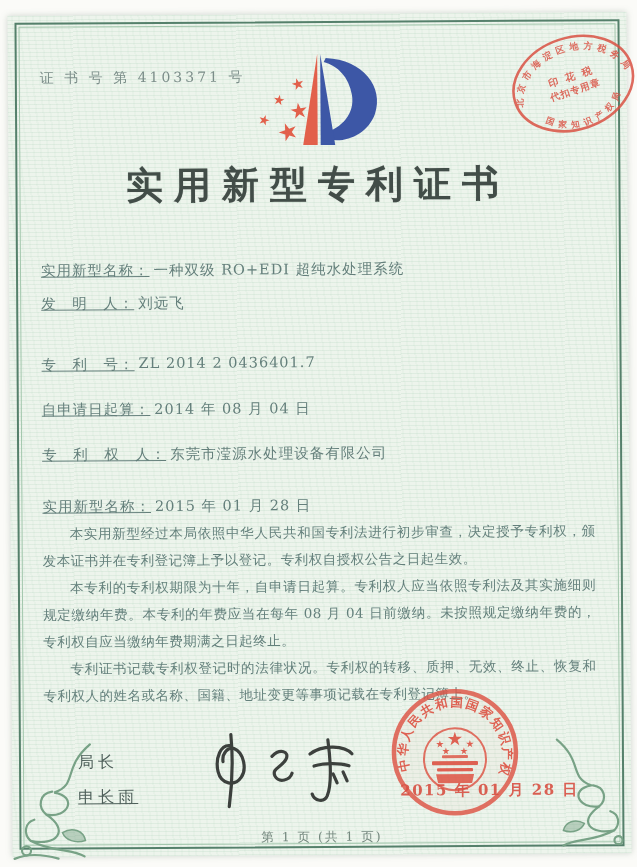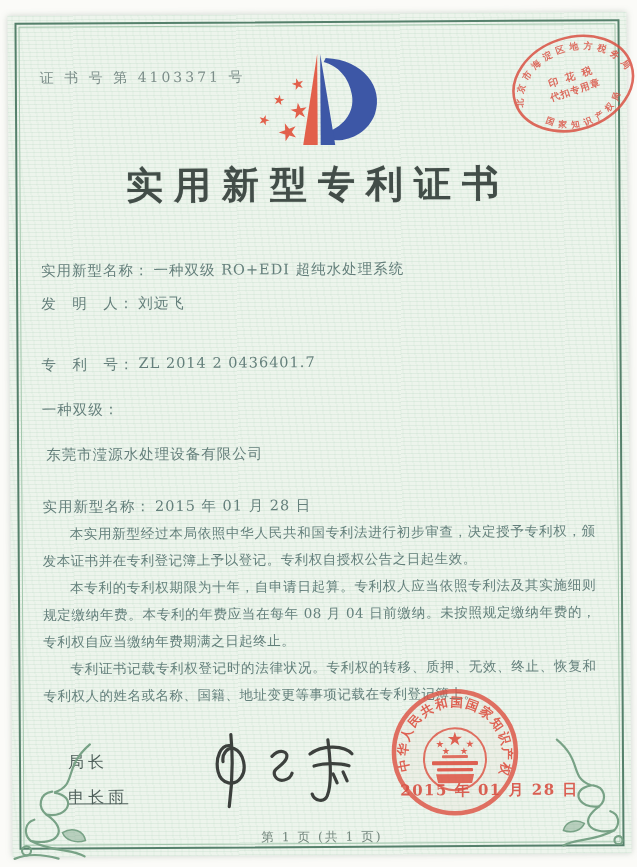--- a/index.html
+++ b/index.html
@@ -24,29 +24,29 @@
     font-size:14px;color:#7b8d89;letter-spacing:3px;
   }
   .logo-wrap{position:absolute;left:234px;top:34px;width:150px;height:112px;}
   .title{
     position:absolute;left:0;right:0;top:146px;text-align:center;
     font-size:37px;font-weight:bold;color:#424d48;letter-spacing:11px;
     text-shadow:0 0 1px rgba(60,70,66,0.35);
   }
   .fields{position:absolute;left:32px;top:240px;right:40px;}
   .field-row{display:flex;margin-bottom:0;color:#647f7b;font-size:14.5px;letter-spacing:1px;position:absolute;left:0;}
-  .field-row .flabel{white-space:pre;}
+  .field-row .flabel{white-space:pre;text-decoration:underline;}
   .field-row .fvalue{white-space:pre;margin-left:4px;}
   .f0{top:6px;} .f1{top:39px;} .f2{top:100px;} .f3{top:145px;} .f4{top:190px;} .f5{top:242px;}
   .body-paras{
     position:absolute;left:32px;right:34px;top:505px;
     font-size:13.5px;line-height:27px;color:#64807c;text-align:justify;letter-spacing:0.5px;
   }
   .body-paras p{margin:0;text-indent:2em;}
-  .signatory{position:absolute;left:56px;top:737px;color:#4e5f5a;font-size:16px;letter-spacing:4px;}
+  .signatory{position:absolute;left:66px;top:737px;color:#4e5f5a;font-size:16px;letter-spacing:4px;}
   .signatory .sig-name{margin-top:14px;text-decoration:underline;}
   .signature-wrap{position:absolute;left:188px;top:712px;width:165px;height:90px;}
   .seal-wrap{position:absolute;left:378px;top:674px;width:130px;height:130px;opacity:0.92;}
   .seal-date{
     position:absolute;left:388px;top:768px;width:190px;
     color:#d85043;font-size:15px;letter-spacing:1.5px;font-weight:bold;opacity:0.9;
   }
   .tax-stamp-wrap{position:absolute;left:498px;top:14px;width:136px;height:118px;transform:rotate(-18deg);opacity:0.85;}
   .page-footer{
     position:absolute;left:0;right:0;top:815px;text-align:center;
@@ -94,23 +94,25 @@
       </div>
       <div class="field-row f1">
         <span class="flabel">发　明　人：</span>
         <span class="fvalue">刘远飞</span>
       </div>
       <div class="field-row f2">
         <span class="flabel">专　利　号：</span>
         <span class="fvalue">ZL 2014 2 0436401.7</span>
       </div>
       <div class="field-row f3">
-        <span class="flabel">一种双级：</span>
+        <span class="flabel">自申请日起算：</span>
+        <span class="fvalue">2014 年 08 月 04 日</span>
       </div>
       <div class="field-row f4">
+        <span class="flabel">专　利　权　人：</span>
         <span class="fvalue">东莞市滢源水处理设备有限公司</span>
       </div>
       <div class="field-row f5">
         <span class="flabel">实用新型名称：</span>
         <span class="fvalue">2015 年 01 月 28 日</span>
       </div>
     </div>
 
     <div class="body-paras">
       <p>本实用新型经过本局依照中华人民共和国专利法进行初步审查，决定授予专利权，颁发本证书并在专利登记簿上予以登记。专利权自授权公告之日起生效。</p>

